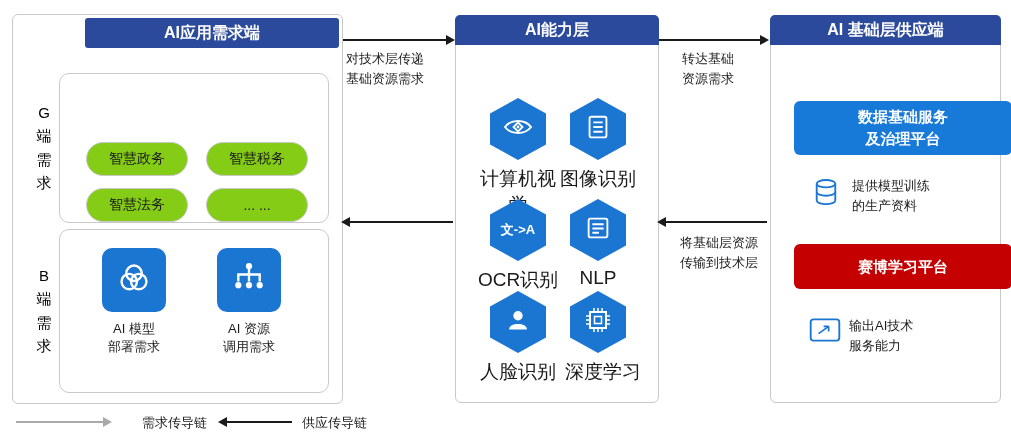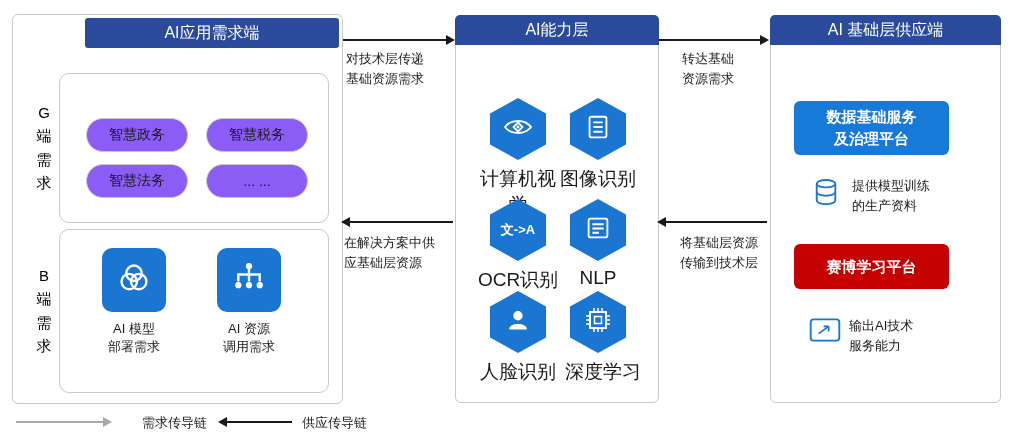--- a/index.html
+++ b/index.html
@@ -2,38 +2,38 @@
 <html><head>
 <meta charset="utf-8">
 <style>
   html,body{margin:0;padding:0;background:#fff;}
   .canvas{
     position:relative;width:1011px;height:440px;background:#fff;overflow:hidden;
     font-family:"Liberation Sans","DejaVu Sans",sans-serif;color:#1a1a1a;
   }
   .panel{position:absolute;border:1px solid #c9c9c9;border-radius:6px;background:#fff;}
   .panel-header{
-    position:absolute;height:30px;background:#2b4a9b;color:#fff;font-weight:normal;
+    position:absolute;height:30px;background:#2b4a9b;color:#fff;font-weight:bold;
     font-size:16px;display:flex;align-items:center;justify-content:center;border-radius:3px;
   }
   .full-header{left:-1px;right:-1px;top:-1px;border-radius:5px 5px 0 0;}
   .group{position:absolute;border:1px solid #c9c9c9;border-radius:10px;background:#fff;}
   .v-label{position:absolute;width:18px;word-break:break-all;text-align:center;
     font-size:15px;line-height:1.55;color:#000000;}
   .pill{position:absolute;width:100px;height:32px;border:1px solid #c9c9c9;border-radius:17px;
-    background:#8b5cf6;display:flex;align-items:center;justify-content:center;font-size:14px;}
+    background:#84cc16;display:flex;align-items:center;justify-content:center;font-size:14px;margin-top:24px;}
   .tile{position:absolute;width:64px;height:64px;border-radius:10px;background:#1b76d2;
     display:flex;align-items:center;justify-content:center;}
   .tile-label{position:absolute;width:90px;text-align:center;font-size:13px;line-height:1.4;}
   .hex{position:absolute;width:56px;height:62px;background:#1b76d2;
     clip-path:polygon(50% 0,100% 25%,100% 75%,50% 100%,0 75%,0 25%);
     display:flex;align-items:center;justify-content:center;}
   .hex-label{position:absolute;width:90px;text-align:center;font-size:19px;}
   .ocr-glyph{color:#fff;font-size:13px;font-weight:bold;letter-spacing:0;}
-  .big-box{position:absolute;left:23px;width:155px;border-radius:6px;color:#fff;
+  .big-box{position:absolute;left:23px;width:218px;border-radius:6px;color:#fff;
     font-weight:bold;font-size:15px;display:flex;flex-direction:column;align-items:center;
     justify-content:center;text-align:center;line-height:1.45;}
   .blue-box{background:#1779d8;top:85px;height:54px;}
   .red-box{background:#c40000;top:228px;height:45px;}
   .note-row-icon{position:absolute;}
   .note-text{position:absolute;font-size:13px;line-height:1.5;color:#1a1a1a;}
   .ar{position:absolute;height:2px;background:#1a1a1a;}
   .ar.right::after{content:"";position:absolute;right:-2px;top:-4px;width:0;height:0;
     border-left:9px solid #1a1a1a;border-top:5px solid transparent;border-bottom:5px solid transparent;}
   .ar.left::before{content:"";position:absolute;left:-2px;top:-4px;width:0;height:0;
@@ -210,24 +210,20 @@
     <div>基础资源需求</div>
   </div>
 
   <div class="ar right" style="left:659px;top:39px;width:108px;"></div>
   <div class="arrow-label" style="left:682px;top:49px;text-align:center;">
     <div>转达基础</div>
     <div>资源需求</div>
   </div>
 
   <div class="ar left" style="left:343px;top:221px;width:110px;"></div>
-  <div class="arrow-label" style="left:344px;top:233px;">
-    <div>在解决方案中供</div>
-    <div>应基础层资源</div>
-  </div>
 
   <div class="ar left" style="left:659px;top:221px;width:108px;"></div>
   <div class="arrow-label" style="left:680px;top:233px;">
     <div>将基础层资源</div>
     <div>传输到技术层</div>
   </div>
 
   <div class="ar gray right" style="left:16px;top:421px;width:94px;"></div>
   <div class="legend-text" style="left:122px;top:414px;margin-left:20px;">需求传导链</div>
 

